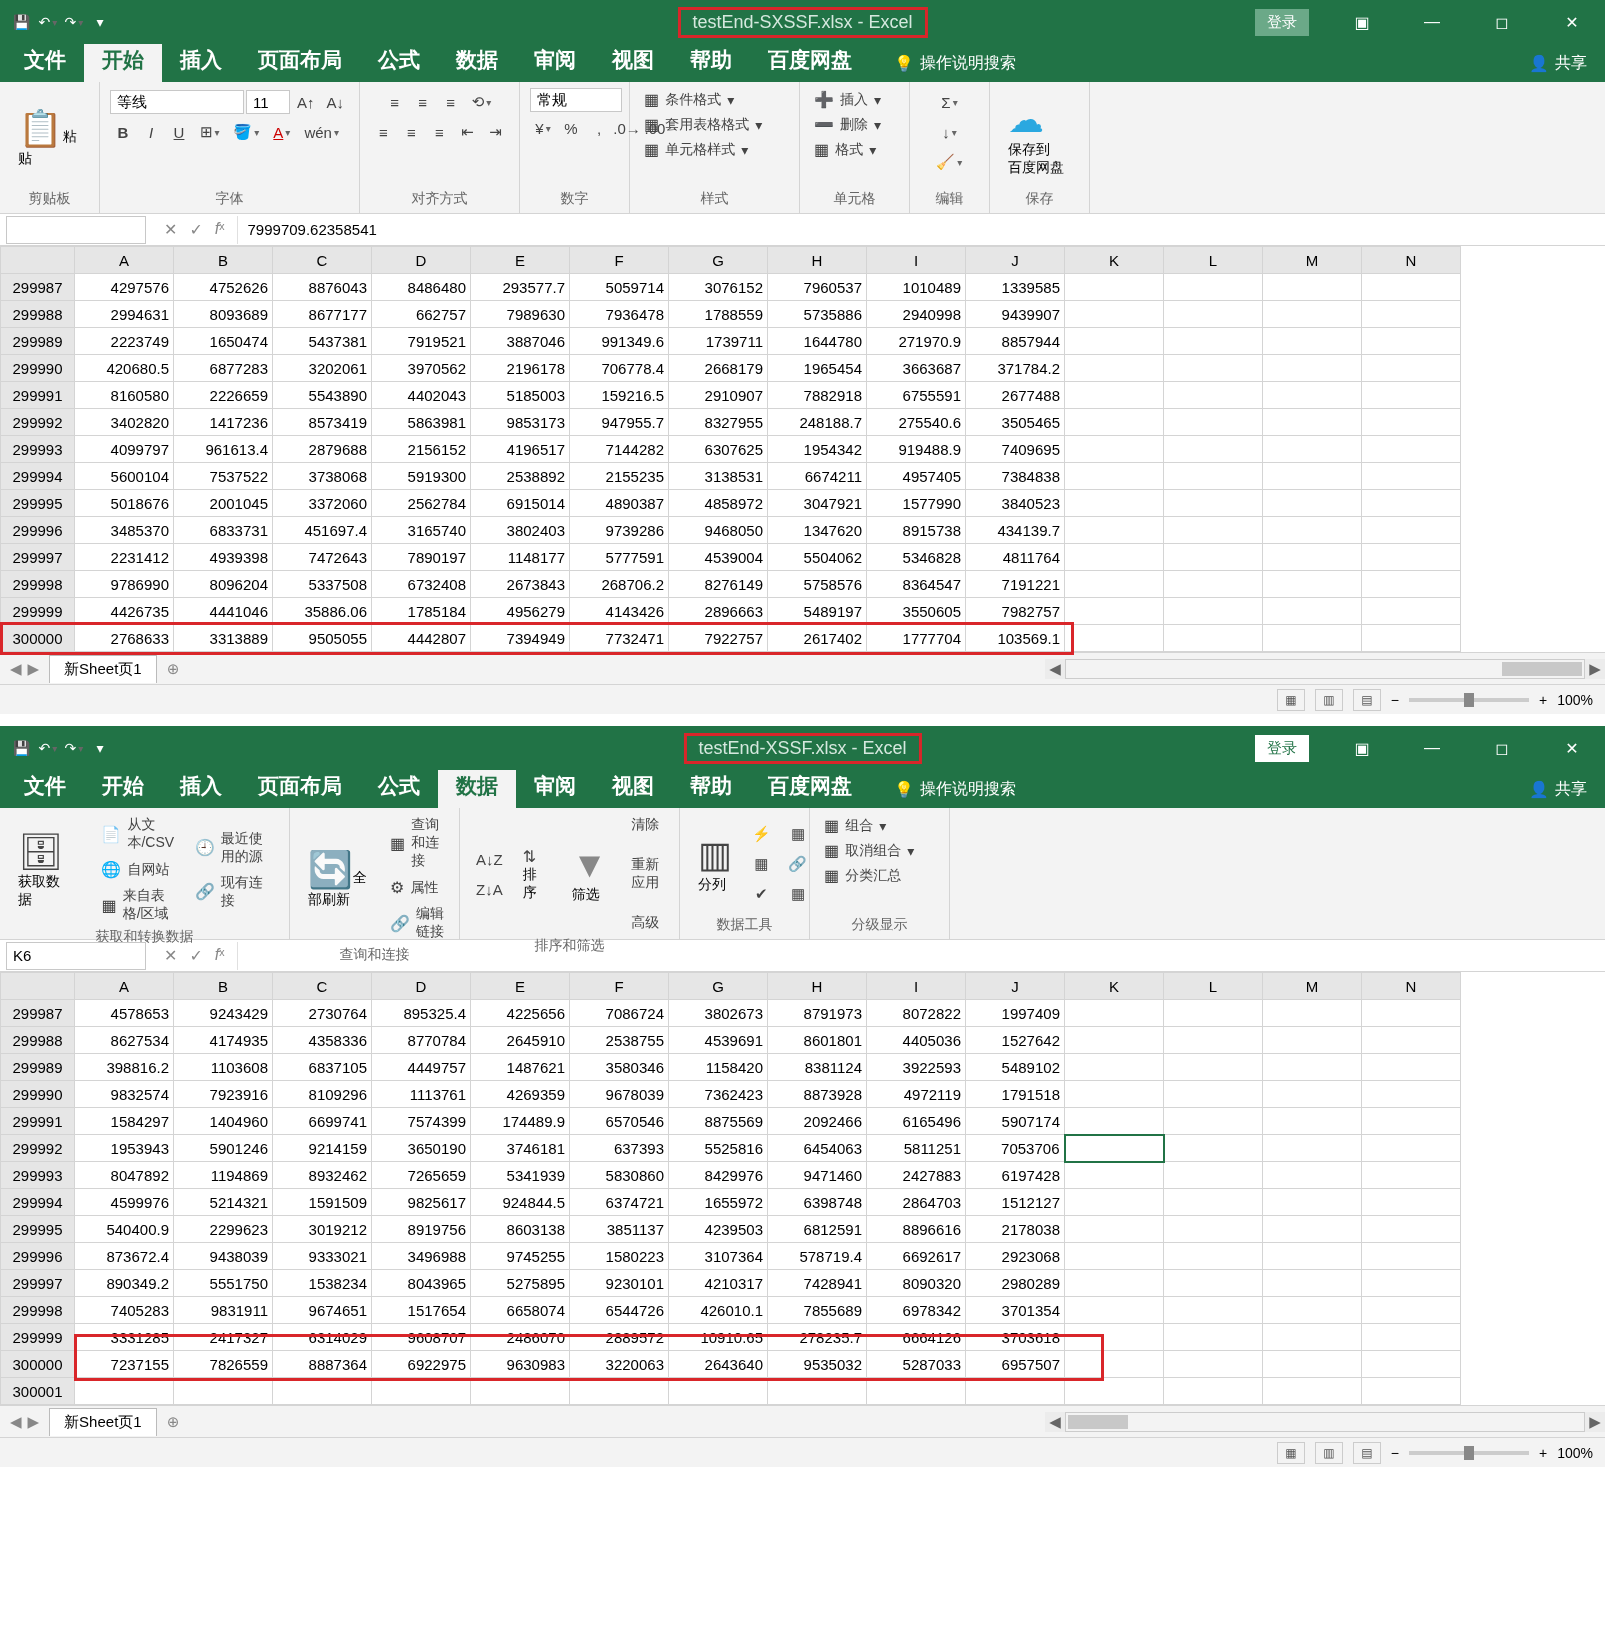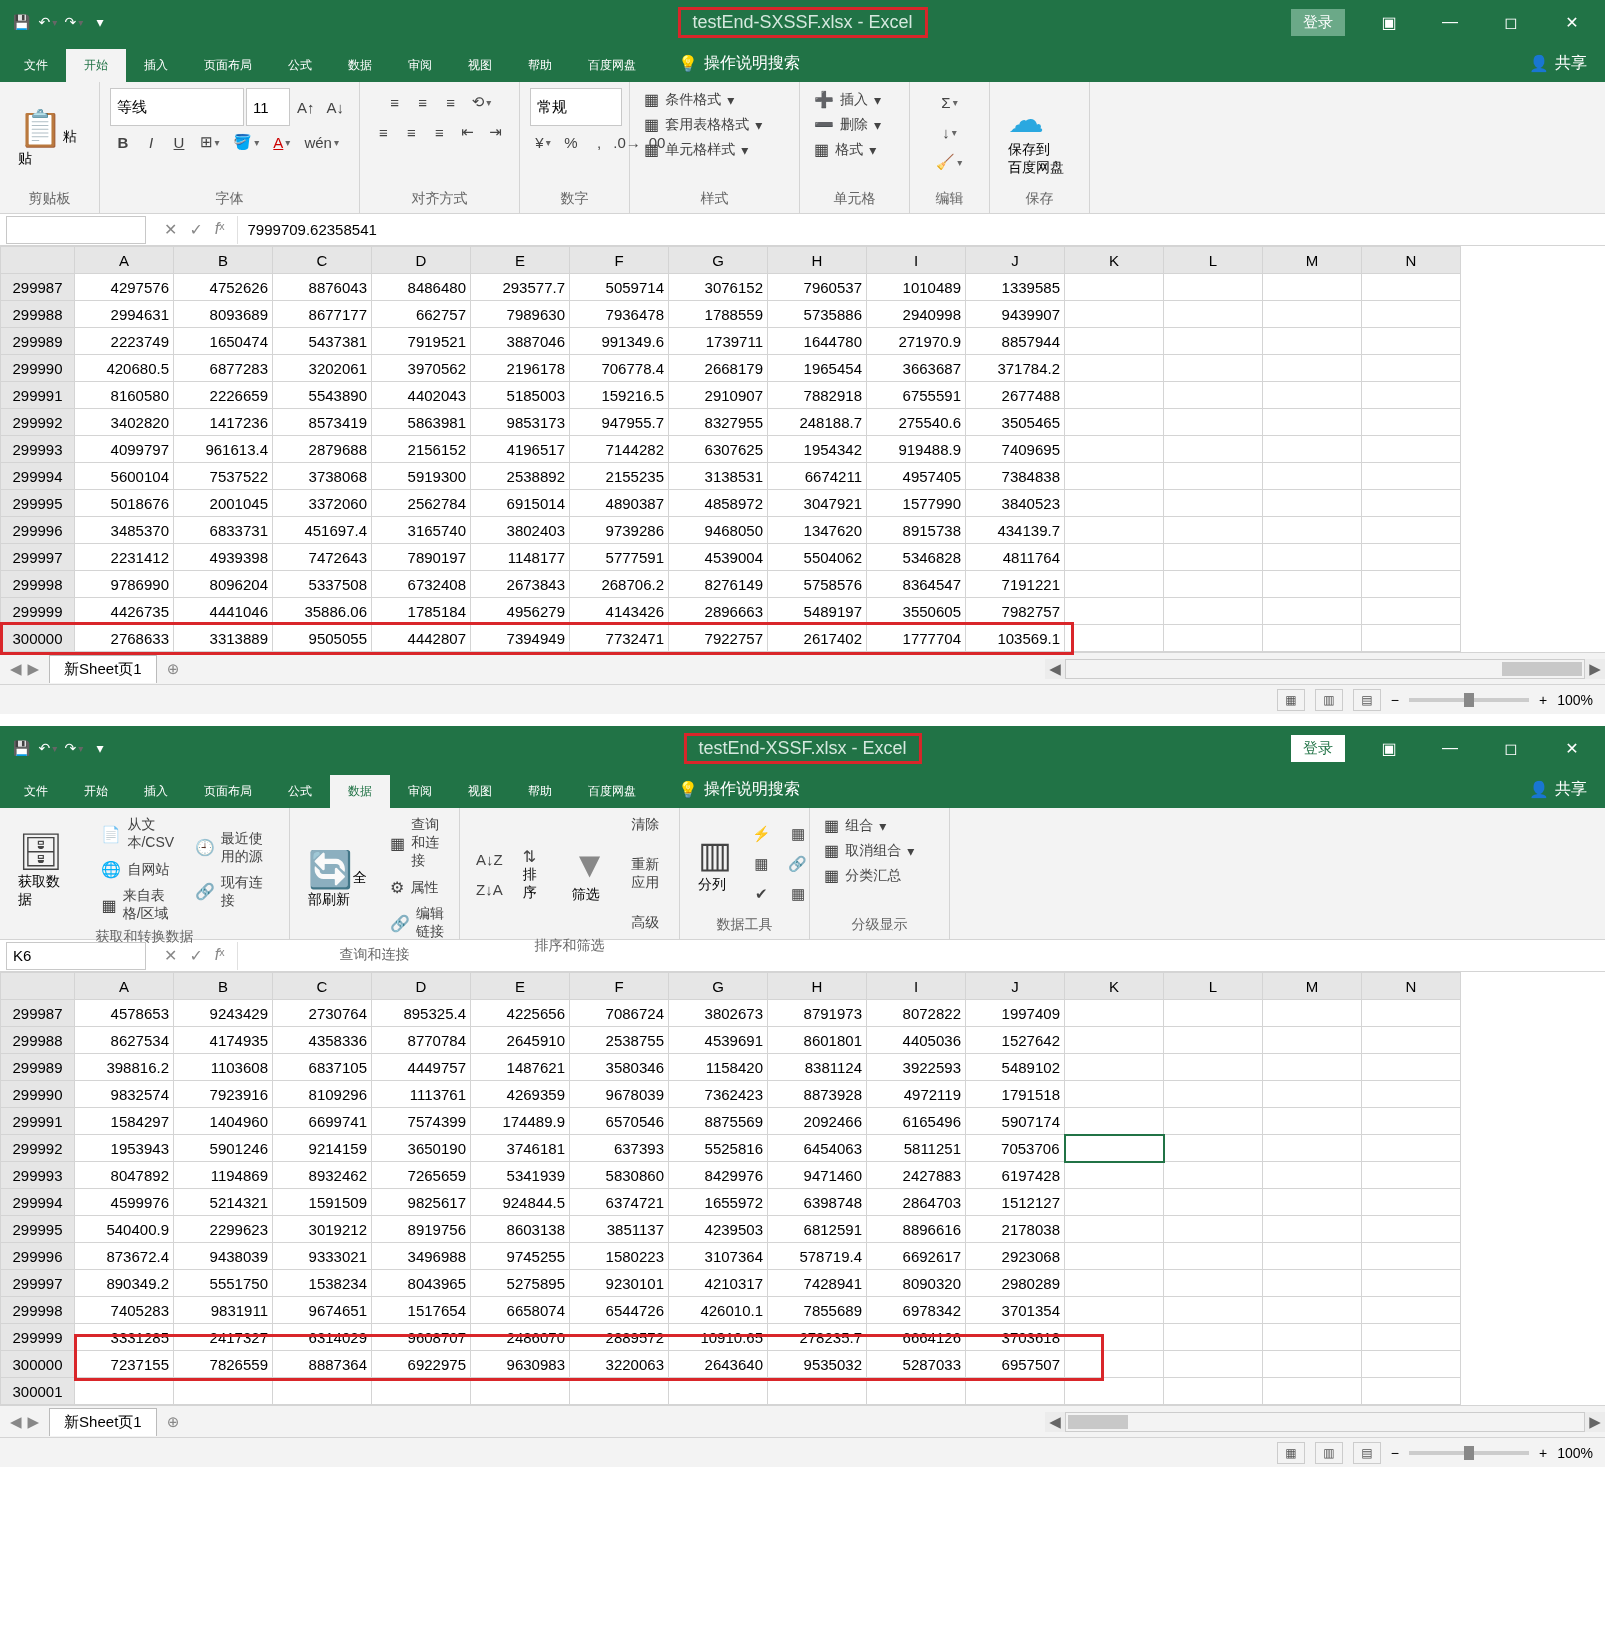--- a/index.html
+++ b/index.html
@@ -5,41 +5,41 @@
 * { margin:0; padding:0; box-sizing:border-box; font-family:"Microsoft YaHei","Segoe UI",sans-serif; }
 body { background:#fff; width:1605px; }
 .app { width:1605px; }
 
 
 .titlebar { height:44px; background:#217346; display:flex; align-items:center; color:#fff; position:relative; }
 .qat { display:flex; align-items:center; gap:6px; padding-left:12px; }
 .qat-icon { width:20px; height:20px; display:flex; align-items:center; justify-content:center; font-size:14px; color:#fff; }
 .title-text { position:absolute; left:50%; transform:translateX(-50%); font-size:18px; color:#d5e8de; }
 .title-box { border:3px solid #d9262a; padding:2px 12px; }
-.win-controls { margin-left:auto; display:flex; align-items:center; gap:27px; padding-right:16px; }
+.win-controls { margin-left:auto; display:flex; align-items:center; gap:36px; padding-right:16px; }
 .login-btn { background:#6ba988; padding:4px 12px; font-size:15px; }
 .win-btn { width:34px; height:34px; display:flex; align-items:center; justify-content:center; font-size:16px; }
 
 
 .tabs { height:38px; background:#217346; display:flex; align-items:flex-end; padding-left:6px; color:#fff; }
-.tab { padding:8px 18px; font-size:12px; cursor:pointer; }
+.tab { padding:8px 18px; font-size:21px; cursor:pointer;font-weight:bold; }
 .tab.active { background:#f3f3f3; color:#217346; }
 .help-lamp { margin-left:12px; display:flex; align-items:center; gap:6px; padding:8px 12px; }
 .share { margin-left:auto; padding:8px 18px; display:flex; align-items:center; gap:6px; }
 
 
 .ribbon { height:132px; background:#f3f3f3; border-bottom:1px solid #d4d4d4; display:flex; font-size:15px; }
 .rgroup { border-right:1px solid #d4d4d4; display:flex; flex-direction:column; justify-content:space-between; padding:6px 10px 2px; }
 .rgroup-body { flex:1; display:flex; align-items:center; gap:6px; }
 .rgroup-label { text-align:center; font-size:14px; color:#666; padding:3px 0; }
 .rbtn { display:flex; align-items:center; justify-content:center; padding:3px 6px; min-width:26px; height:28px; font-size:15px; color:#444; }
 .rbtn-lg { flex-direction:column; height:auto; gap:4px; padding:4px 8px; font-size:14px; }
 .rcol { display:flex; flex-direction:column; gap:2px; }
 .rrow { display:flex; gap:2px; align-items:center; }
-.dd { display:inline-flex; align-items:center; gap:4px; border:1px solid #c8c8c8; background:#fff; padding:0 6px; font-size:15px; height:38px; }
+.dd { display:inline-flex; align-items:center; gap:4px; border:1px solid #c8c8c8; background:#fff; padding:0 6px; font-size:15px; height:24px; }
 .ico { display:inline-block; font-size:16px; color:#444; }
 .ico-big { font-size:36px; }
 .caret::after { content:"▾"; font-size:10px; margin-left:2px; color:#666; }
 
 
 .fbar { height:32px; border-bottom:1px solid #d4d4d4; display:flex; align-items:center; background:#fff; }
 .namebox { width:140px; border:1px solid #c8c8c8; height:28px; margin:0 6px; padding:0 6px; display:flex; align-items:center; font-size:15px; }
 .fbtns { display:flex; gap:12px; padding:0 12px; color:#888; }
 .finput { flex:1; padding:0 10px; font-size:15px; border-left:1px solid #e0e0e0; height:28px; display:flex; align-items:center; }
 

